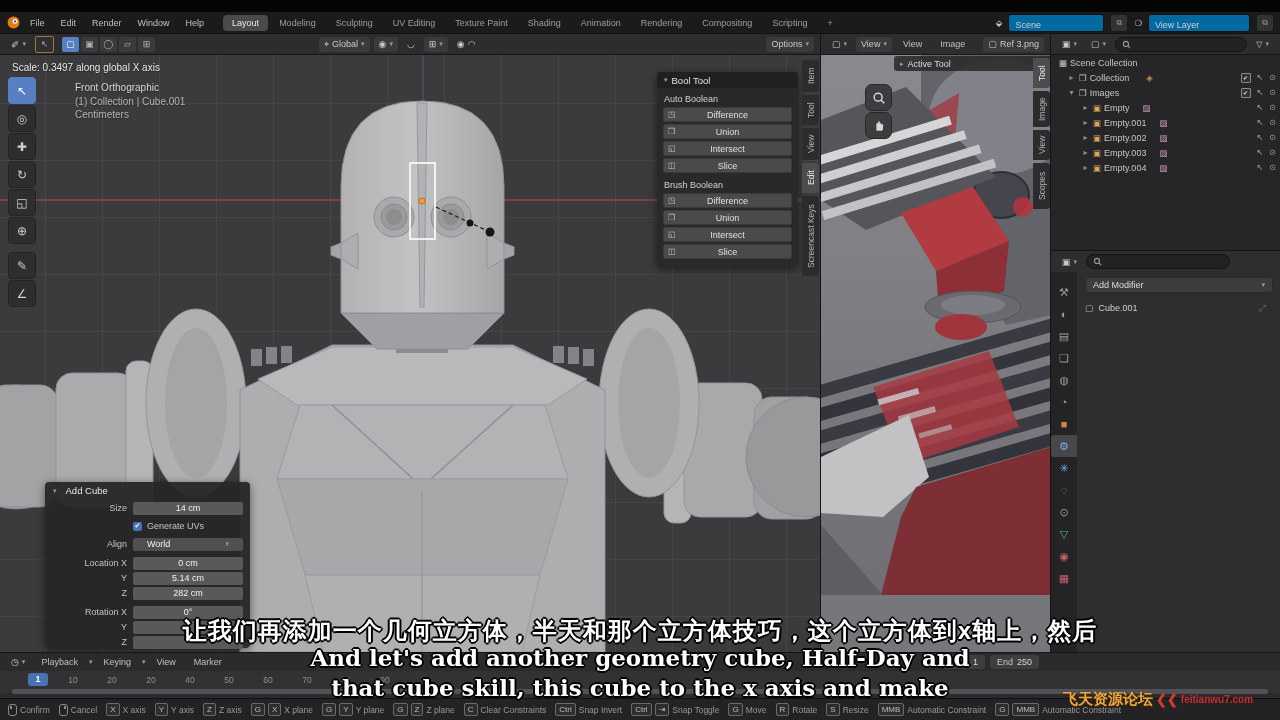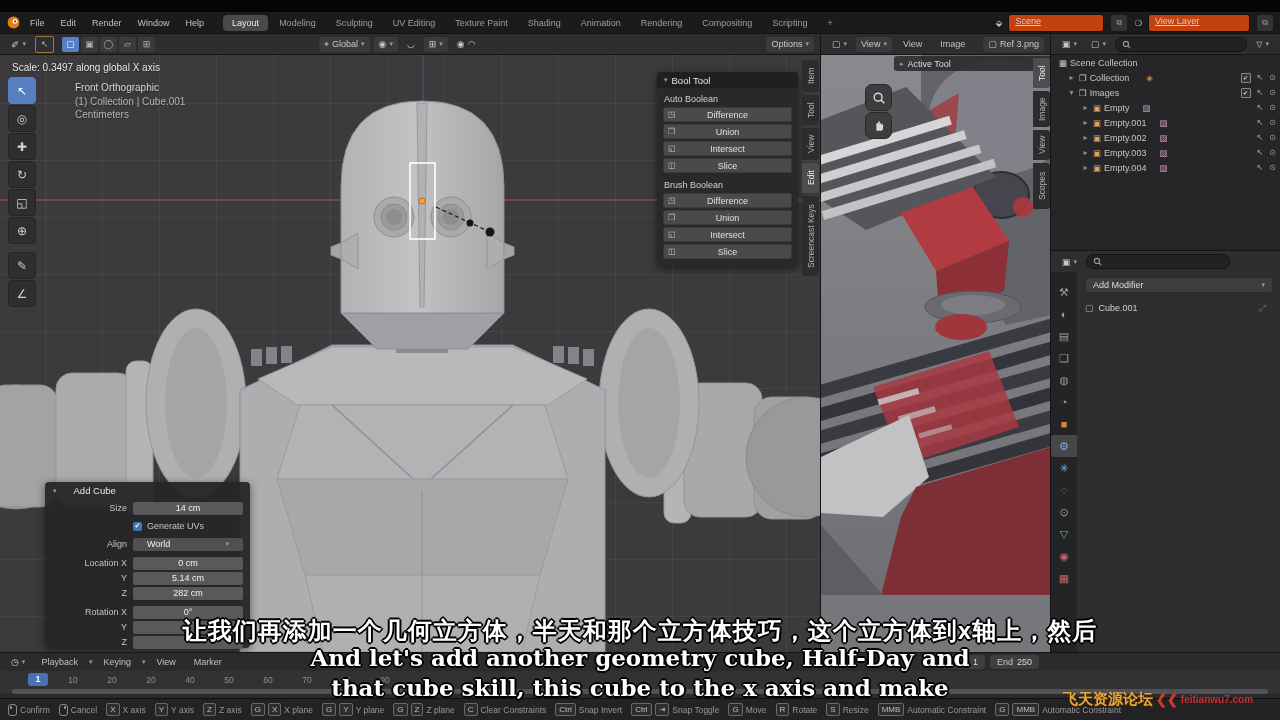--- a/index.html
+++ b/index.html
@@ -8,22 +8,22 @@
        -webkit-font-smoothing:antialiased;}
   .abs{position:absolute;}
   
   .topbar{left:0;top:12px;width:1280px;height:22px;background:#1b1b1b;border-bottom:1px solid #101010;
           display:flex;align-items:center;gap:2px;padding:0 6px;box-sizing:border-box;}
   .menu{padding:2px 7px;color:#c0c0c3;cursor:default;}
   .wtabs{display:flex;align-items:center;gap:2px;margin-left:10px;}
   .wtab{padding:3px 9px;border-radius:4px 4px 0 0;color:#9e9ea1;}
   .wtab.active{background:#4a4a4c;color:#eceaea;border-radius:4px;}
   .tb-right{margin-left:auto;display:flex;align-items:center;gap:6px;}
-  .idfield{display:flex;align-items:flex-start;gap:4px;background:#c2410c;border:1px solid #111;
-           border-radius:3px;padding:1px 6px;height:14px;color:#cfcfd2;text-decoration:underline;}
+  .idfield{display:flex;align-items:flex-end;gap:4px;background:#0369a1;border:1px solid #111;
+           border-radius:3px;padding:1px 6px;height:14px;color:#cfcfd2;}
   .sqbtn{width:16px;height:16px;background:#333;border:1px solid #1a1a1a;border-radius:3px;
          display:flex;align-items:center;justify-content:center;color:#9a9a9d;font-size:8px;}
   
   .hrow{height:21px;background:#2d2d2f;border-bottom:1px solid #161616;display:flex;align-items:center;
         gap:4px;padding:0 6px;box-sizing:border-box;}
   .hbtn{display:flex;align-items:center;gap:3px;background:#3a3a3c;border-radius:3px;height:15px;
         padding:0 5px;color:#c9c9cc;}
   .hbtn.flat{background:transparent;}
   .modebtn{width:17px;height:15px;border-radius:2px;background:#3a3a3c;display:flex;align-items:center;
            justify-content:center;color:#b0b0b3;font-size:9px;}
@@ -54,21 +54,21 @@
   .bbtn .bic{width:12px;font-size:8px;color:#c2c2c5;}
   .bbtn .blab{flex:1;text-align:center;margin-right:12px;}
   
   .vtab{writing-mode:vertical-rl;transform:rotate(180deg);background:#2c2c2e;color:#b2b2b5;
         border-radius:3px 0 0 3px;display:flex;align-items:center;justify-content:center;
         font-size:8.5px;width:17px;}
   .vtab.active{background:#4d4d4f;color:#ececee;}
   
   .addcube{left:45px;top:427px;width:205px;height:166px;background:rgba(38,38,40,.95);
            border-radius:4px;box-shadow:0 2px 8px rgba(0,0,0,.5);}
-  .ac-hd{height:17px;display:flex;align-items:center;gap:17px;padding:0 8px;color:#e8e8ea;font-size:9.5px;}
+  .ac-hd{height:17px;display:flex;align-items:center;gap:9px;padding:0 8px;color:#e8e8ea;font-size:9.5px;}
   .ac-row{position:absolute;left:0;width:205px;height:14px;display:flex;align-items:center;}
   .ac-lab{width:82px;text-align:right;padding-right:6px;color:#c4c4c7;}
   .ac-fld{width:110px;height:13px;background:#595959;border-radius:2px;color:#f2f2f2;display:flex;
           align-items:center;justify-content:center;}
   .ac-fld.drop{background:#505052;justify-content:flex-start;padding:0 14px;box-sizing:border-box;}
   .ac-fld.drop .chev{margin-left:auto;}
   .ac-chk{width:9px;height:9px;background:#4772b3;border-radius:2px;color:#fff;font-size:7px;
           display:flex;align-items:center;justify-content:center;margin-right:5px;}
   
   .imged{left:820px;top:55px;width:230px;height:597px;background:#39393b;border-left:1px solid #141414;

